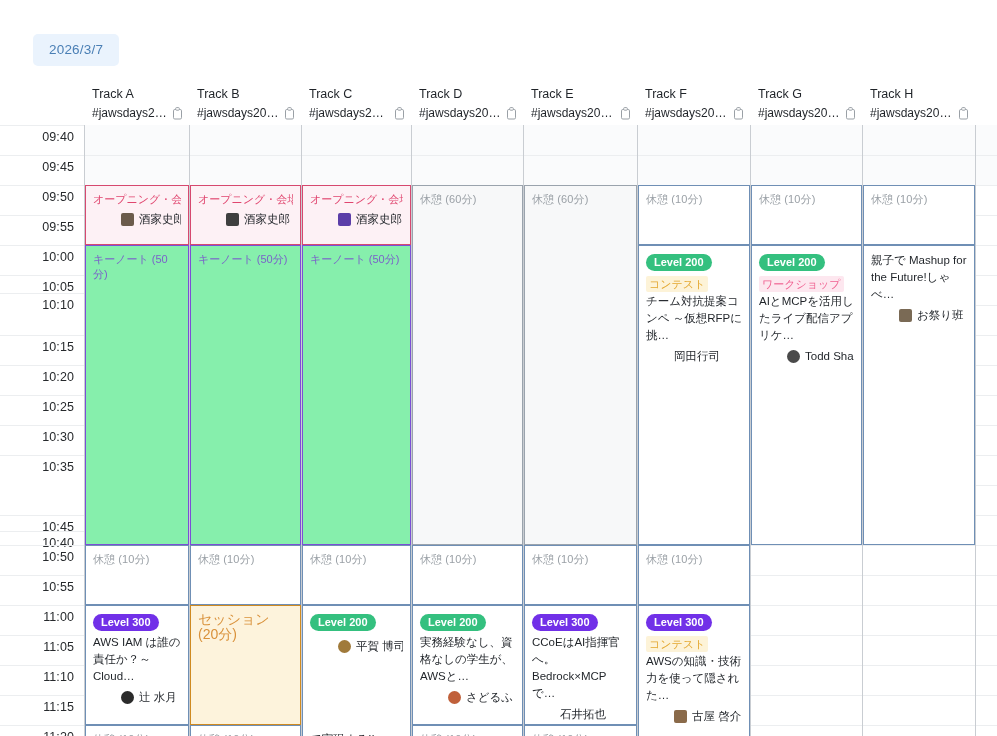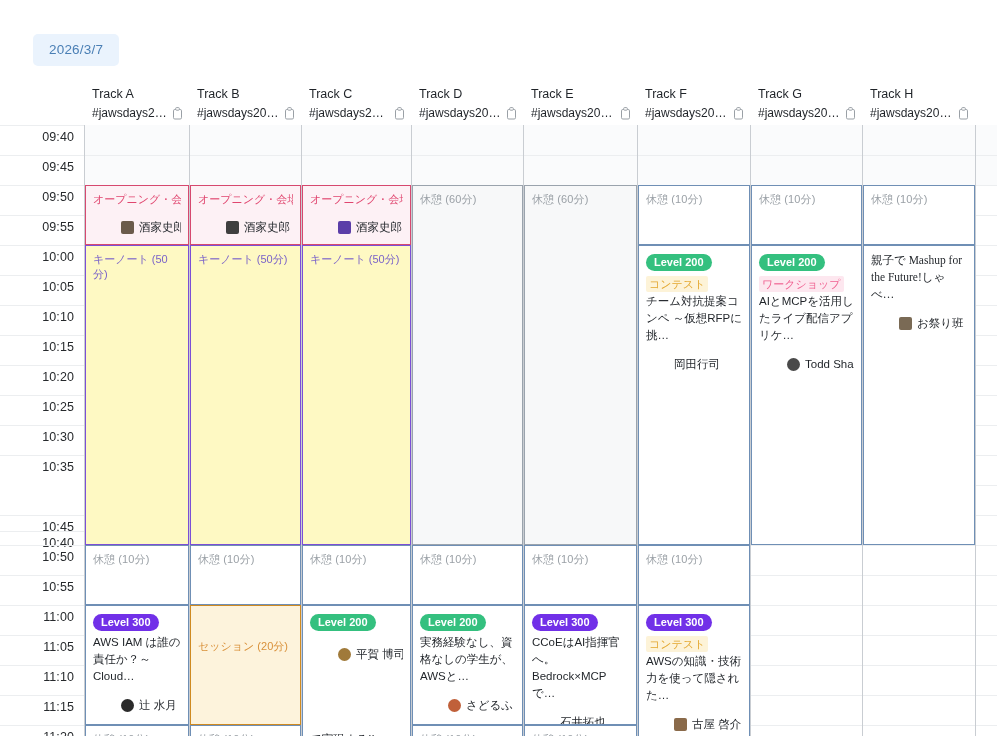--- a/index.html
+++ b/index.html
@@ -57,35 +57,35 @@
     position:absolute; overflow:hidden;
     background:#ffffff;
     border:1px solid #9aa3ad;
     padding:6px 7px 4px 7px;
   }
   .cell.brk { background:#f7f8f9; border:1px solid #9aa3ad; }
   .brk-txt { font-size:11px; color:#9aa0a6; letter-spacing:.1px; }
 
   .cell.pinkhdr { background:#fdf1f5; border:1px solid #d6496f; }
   .pink-title { font-size:11px; color:#e0466f; line-height:15px; white-space:nowrap; overflow:hidden; }
-  .cell.keynote { background:#fef9c3; border:1px solid #7b4fd6; }
+  .cell.keynote { background:#86efac; border:1px solid #7b4fd6; }
   .keynote-title { font-size:11px; color:#7a63c9; line-height:15px; }
   .cell.amber { background:#fdf3dc; border:1px solid #cf8a21; }
-  .amber-title { font-size:11px; color:#d9913a; line-height:15px;margin-top:27px; }
+  .amber-title { font-size:14px; color:#d9913a; line-height:15px; }
   .cell.blueedge { border:1px solid #6f8fb5; background:#fff; }
 
   .badge {
     display:inline-block; border-radius:10px; padding:1px 8px 2px 8px;
     font-size:11px; color:#fff; font-weight:bold; line-height:14px; margin-bottom:3px;
   }
   .subtag { font-size:11px; line-height:16px; margin-bottom:1px; }
   .subtag.contest { color:#e3a72f; background:#fdf3d8; display:inline-block; padding:0 3px; border-radius:2px;}
   .subtag.workshop { color:#f06292; background:#fde7ef; display:inline-block; padding:0 3px; border-radius:2px;}
   .ttl { font-size:11.5px; color:#1f2328; line-height:17px; }
-  .spk { display:flex; align-items:center; gap:5px; margin-top:12px; font-size:11.5px; color:#1f2328; line-height:16px; white-space:nowrap; overflow:hidden;padding-left:28px; }
+  .spk { display:flex; align-items:center; gap:5px; margin-top:4px; font-size:11.5px; color:#1f2328; line-height:16px; white-space:nowrap; overflow:hidden;padding-left:28px; }
   .av { width:13px; height:13px; border-radius:50%; flex:none; display:inline-block; }
   .av.sq { border-radius:2px; }
 </style>
 </head>
 <body>
 
 <div id="app">
 
   <div class="date-bar">
     <div class="date-chip">2026/3/7</div>
@@ -186,21 +186,21 @@
       </div>
       <div class="time-row" style="top: 90px;">
         <span>09:55</span>
       </div>
       <div class="time-row" style="top: 120px;">
         <span>10:00</span>
       </div>
       <div class="time-row" style="top: 150px;">
         <span>10:05</span>
       </div>
-      <div class="time-row" style="top: 180px;">
+      <div class="time-row" style="top: 168px;">
         <span>10:10</span>
       </div>
       <div class="time-row" style="top: 210px;">
         <span>10:15</span>
       </div>
       <div class="time-row" style="top: 240px;">
         <span>10:20</span>
       </div>
       <div class="time-row" style="top: 270px;">
         <span>10:25</span>
@@ -316,21 +316,21 @@
       <div class="cell brk blueedge" style="left: 779px; width: 112px; top: 60px; height: 60px;">
         <div class="brk-txt">休憩 (10分)</div>
       </div>
       <div class="cell blueedge" style="left: 554px; width: 112px; top: 120px; height: 300px;"><div><span class="badge" style="background:#34c07f">Level 200</span></div><div class="subtag contest">コンテスト</div><div class="ttl">チーム対抗提案コンペ ～仮想RFPに挑…</div><div class="spk">
           <span>岡田行司</span>
         </div></div>
       <div class="cell blueedge" style="left: 667px; width: 111px; top: 120px; height: 300px;"><div><span class="badge" style="background:#34c07f">Level 200</span></div><div class="subtag workshop">ワークショップ</div><div class="ttl">AIとMCPを活用したライブ配信アプリケ…</div><div class="spk">
           <span class="av" style="background:#4a4a4a"></span>
           <span>Todd Sharp</span>
         </div></div>
-      <div class="cell blueedge" style="left: 779px; width: 112px; top: 120px; height: 300px; font-family: Liberation Serif, serif;">
+      <div class="cell blueedge" style="left: 779px; width: 112px; top: 120px; height: 300px;">
         <div class="ttl">親子で Mashup for the Future!しゃべ…</div>
         <div class="spk">
           <span class="av sq" style="background:#7a6a55"></span>
           <span>お祭り班</span>
         </div>
       </div>
       <div class="cell brk blueedge" style="left: 1px; width: 104px; top: 420px; height: 60px;">
         <div class="brk-txt">休憩 (10分)</div>
       </div>
       <div class="cell brk blueedge" style="left: 106px; width: 111px; top: 420px; height: 60px;">

